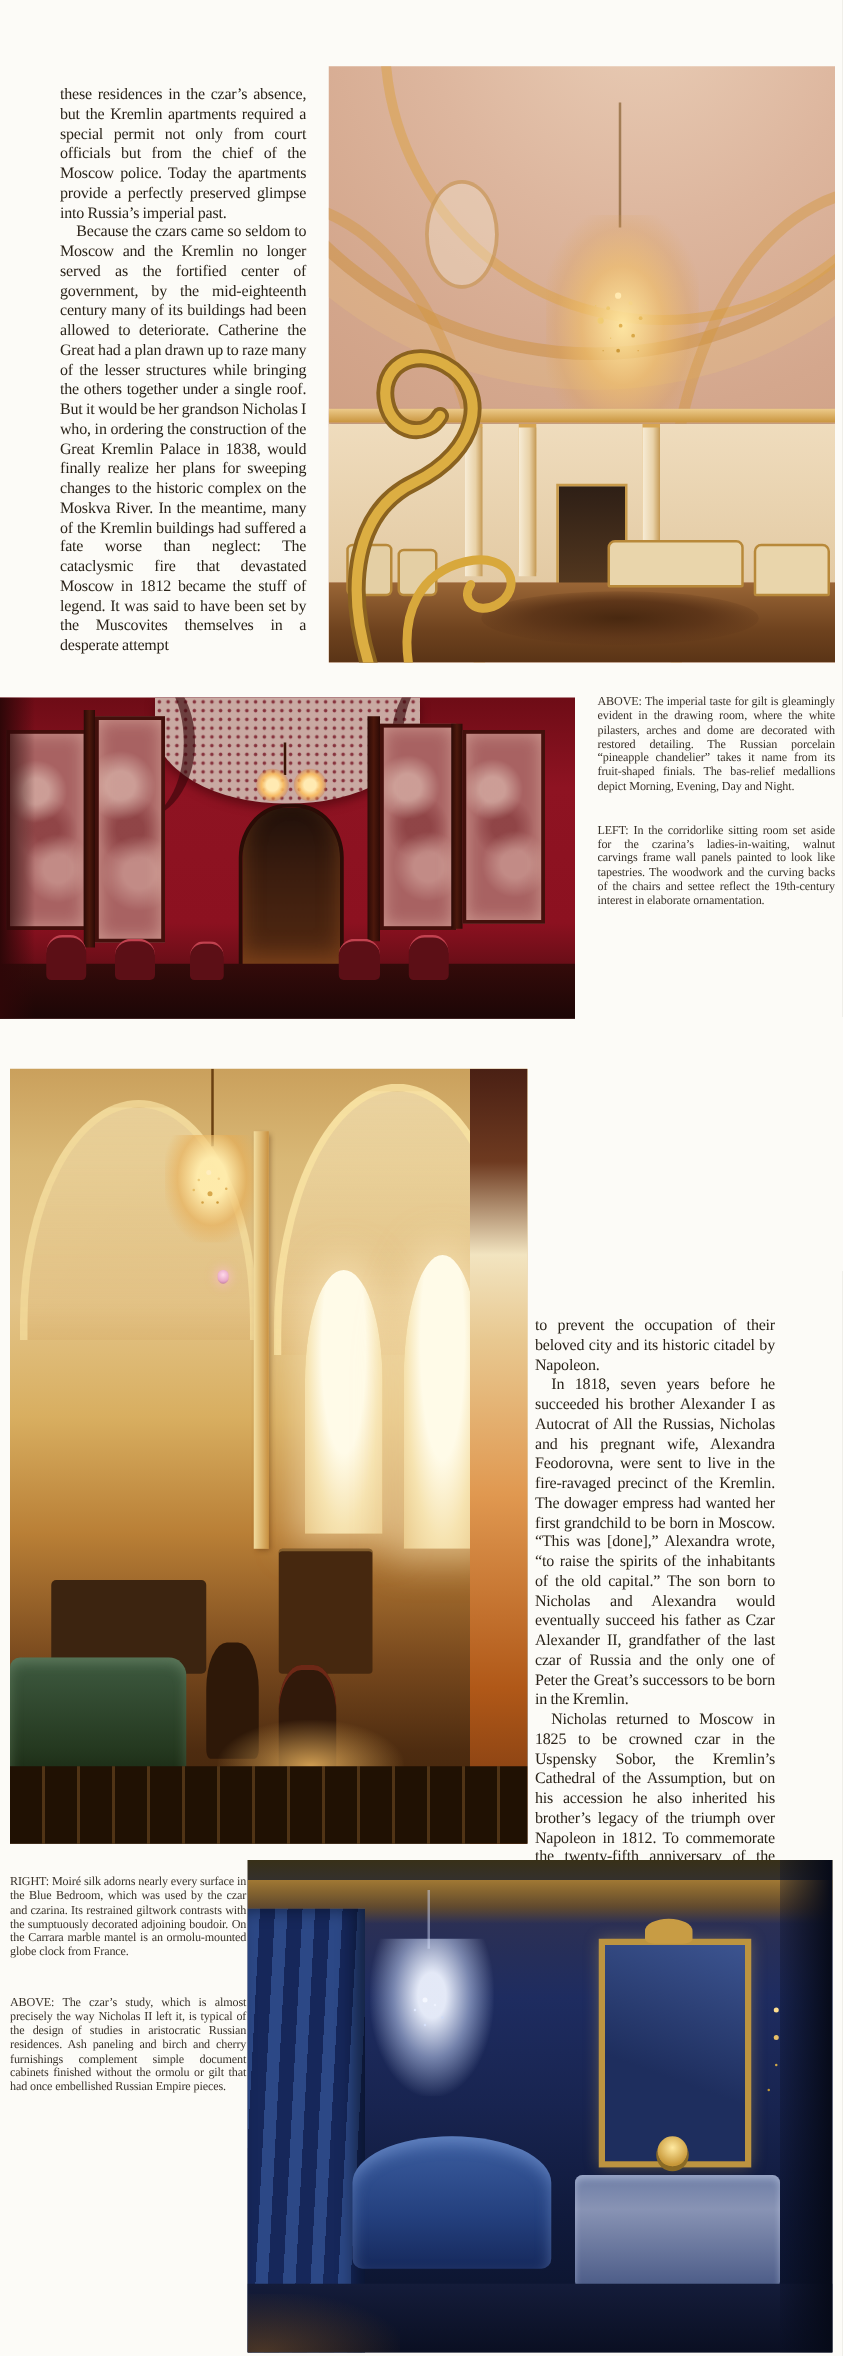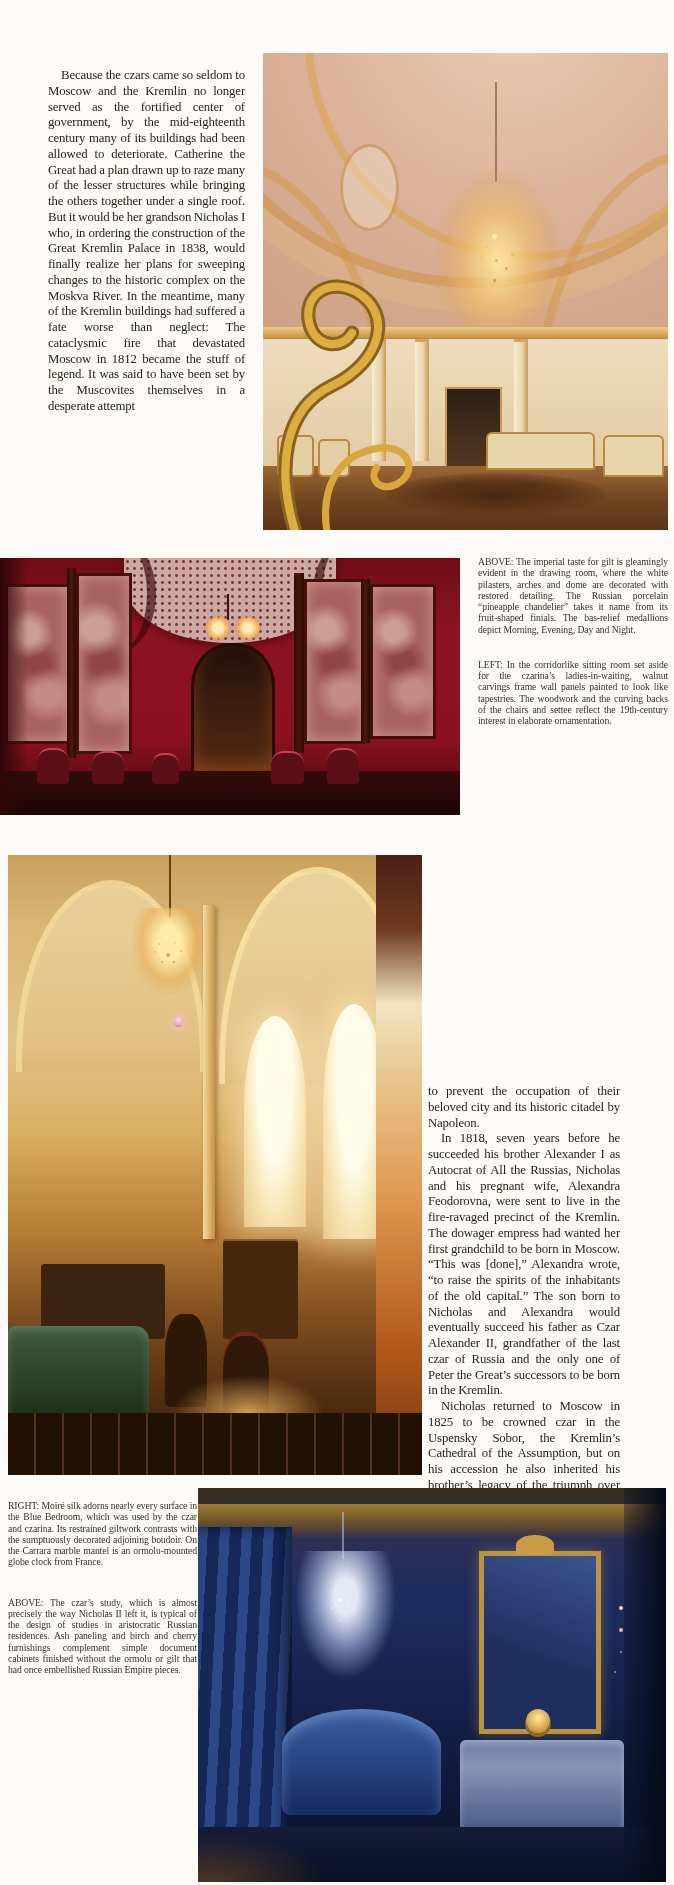--- a/index.html
+++ b/index.html
@@ -4,21 +4,21 @@
 <style>
   html,body{margin:0;padding:0;background:#e8e6e0;}
   .page{position:relative;width:674px;height:1885px;background:#fcfbf7;overflow:hidden;
         font-family:"Liberation Serif","DejaVu Serif",serif;}
   
   .bodycol{position:absolute;color:#2b241a;font-size:12.8px;line-height:15.75px;
            text-align:justify;letter-spacing:-0.15px;word-spacing:-0.4px;}
   .bodycol p{margin:0;}
   .bodycol p.ind{text-indent:13px;}
   #col1{left:48px;top:68px;width:197px;}
-  #col2{left:428px;top:1084px;width:192px;}
+  #col2{left:428px;top:1053px;width:192px;}
   
   .capbox{position:absolute;color:#39322a;font-size:9.7px;line-height:11.25px;
           text-align:justify;letter-spacing:-0.1px;}
   .capbox p{margin:0;}
   #caps-right{left:478px;top:556px;width:190px;}
   #caps-right p + p{margin-top:24px;}
   #caps-left{left:8px;top:1500px;width:189px;}
   #caps-left p + p{margin-top:29px;}
   
   .photo{position:absolute;overflow:hidden;}
@@ -176,20 +176,21 @@
     background:radial-gradient(ellipse at 10% 100%,rgba(128,86,42,.55),transparent 75%);}
   .p4-draper{right:0;top:0;width:9%;height:100%;
     background:linear-gradient(270deg,#060a18,rgba(10,16,40,.35));}
 </style>
 </head>
 <body>
 
 <div class="page">
 
   <section class="bodycol" id="col1">
+    <p>these residences in the czar’s absence, but the Kremlin apartments required a special permit not only from court officials but from the chief of the Moscow police. Today the apartments provide a perfectly preserved glimpse into Russia’s imperial past.</p>
     <p class="ind">Because the czars came so seldom to Moscow and the Kremlin no longer served as the fortified center of government, by the mid-eighteenth century many of its buildings had been allowed to deteriorate. Catherine the Great had a plan drawn up to raze many of the lesser structures while bringing the others together under a single roof. But it would be her grandson Nicholas I who, in ordering the construction of the Great Kremlin Palace in 1838, would finally realize her plans for sweeping changes to the historic complex on the Moskva River. In the meantime, many of the Kremlin buildings had suffered a fate worse than neglect: The cataclysmic fire that devastated Moscow in 1812 became the stuff of legend. It was said to have been set by the Muscovites themselves in a desperate attempt</p>
   </section>
 
   <div class="photo" id="photo1">
     <div class="p1-arc1"></div>
     <div class="p1-arc2"></div>
     <div class="p1-archl"></div>
     <div class="p1-archr"></div>
     <div class="p1-medal"></div>
     <div class="p1-chain"></div>

